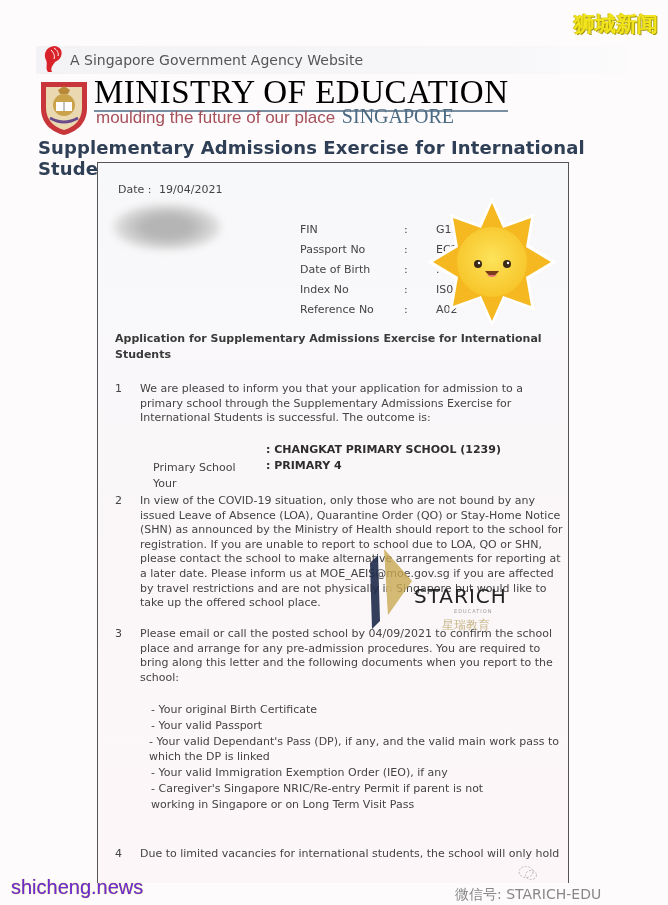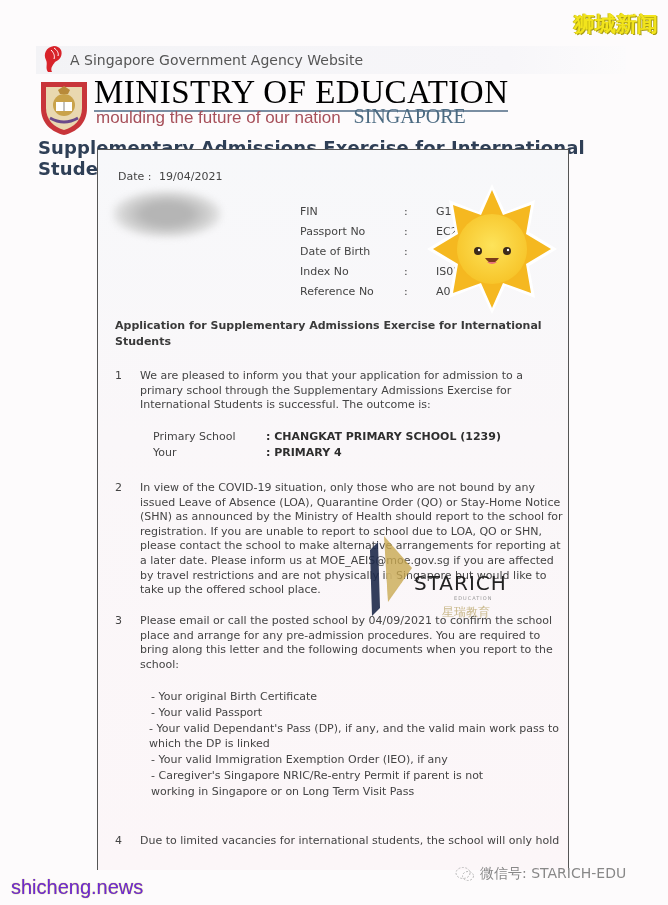--- a/index.html
+++ b/index.html
@@ -29,65 +29,65 @@
     position: absolute; left: 94px; top: 74px;
     font-family: "Liberation Serif", serif; font-size: 33px; color: #000000;
     letter-spacing: 0.5px; line-height: 36px;
     border-bottom: 2px solid #7a8ea2; padding-bottom: 0; text-align: center;
   }
   .moe-tagline {
     position: absolute; left: 96px; top: 106px; font-size: 17px; color: #a7505a;
     font-family: "Liberation Sans", sans-serif; line-height: 20px;
   }
   .moe-tagline .sg {
-    font-family: "Liberation Serif", serif; color: #4c6b82; font-size: 20px; margin-left: 8px;
+    font-family: "Liberation Serif", serif; color: #4c6b82; font-size: 20px; margin-left: 2px;
   }
   .page-heading {
     position: absolute; left: 38px; top: 137px; font-size: 18px; font-weight: bold;
     color: #2f3f56; letter-spacing: 0.1px;
   }
   .letter {
-    position: absolute; left: 97px; top: 149px; width: 470px; height: 720px;
+    position: absolute; left: 97px; top: 162px; width: 470px; height: 720px;
     border: 1px solid #555; border-bottom: none;
     background: linear-gradient(to bottom, #f7f8fa 0%, #faf7f9 40%, #fcf6f8 100%);
     font-size: 11px; color: #444; line-height: 14.6px;
   }
   .date-line { position: absolute; left: 20px; top: 20px; font-size: 11px; color: #444; }
   .blurred-name {
     position: absolute; left: 14px; top: 40px; width: 110px; height: 48px;
     background: radial-gradient(ellipse at center, #b5b5b5 30%, #d8d8d8 60%, rgba(240,240,240,0) 75%);
     filter: blur(3px); border-radius: 30px;
   }
   .id-table { position: absolute; left: 202px; top: 55px; }
-  .id-row { display: flex; height: 20px; align-items: flex-start; }
+  .id-row { display: flex; height: 20px; align-items: flex-end; }
   .id-label { width: 104px; }
   .id-colon { width: 14px; }
   .id-value { width: 40px; margin-left: 18px; }
   .sun-icon { position: absolute; left: 327px; top: 32px; width: 134px; height: 134px; }
   .app-heading {
     position: absolute; left: 17px; top: 168px; width: 440px;
     font-weight: bold; font-size: 11px; color: #3a3a3a; line-height: 15.5px;
   }
   .para { position: absolute; left: 17px; width: 448px; display: flex; }
   .para-num { width: 25px; flex: none; }
   .para-body { flex: 1; }
   .outcome { position: absolute; left: 55px; }
   .outcome-row { display: flex; height: 16px; }
-  .outcome-label { width: 113px; }
+  .outcome-label { width: 113px; margin-top: 18px; }
   .outcome-value { font-weight: bold; color: #2e2e2e; }
   .doc-list { position: absolute; left: 42px; width: 420px; }
   .doc-item { line-height: 15.8px; }
   .starich-logo { position: absolute; left: 264px; top: 378px; width: 160px; height: 100px; }
   .bottom-watermark {
     position: absolute; left: 11px; top: 876px; font-size: 20px; color: #6d28d9;
     font-family: "Liberation Sans", sans-serif; text-shadow: 0 0 1px #b3a812;
   }
   .wechat-tag {
     position: absolute; left: 455px; top: 865px; font-size: 14px; color: #888;
-    display: flex; align-items: center; gap: 5px;
+    display: flex; align-items: center; gap: 5px; flex-direction: column;
   }
 </style>
 </head>
 <body>
 
 <div class="top-watermark">狮城新闻</div>
 
 <div class="gov-band"></div>
 <svg class="lion-icon" viewBox="0 0 26 30">
   <path d="M14 2 C6 3 3 10 6 16 C8 20 5 24 8 28 L12 28 C10 24 13 21 15 18 C20 16 23 11 21 6 C19 3 17 2 14 2 Z" fill="#d8232a"></path>
@@ -100,21 +100,21 @@
   <path d="M3 4 L49 4 L49 30 C49 46 38 54 26 57 C14 54 3 46 3 30 Z" fill="#c8353a"></path>
   <path d="M8 9 L44 9 L44 30 C44 42 36 49 26 52 C16 49 8 42 8 30 Z" fill="#e9d8b0"></path>
   <circle cx="26" cy="27" r="11" fill="#c9a24a"></circle>
   <rect x="18" y="24" width="16" height="9" fill="#fff"></rect>
   <line x1="26" y1="24" x2="26" y2="33" stroke="#666" stroke-width="0.8"></line>
   <path d="M20 12 L26 8 L32 12 L30 16 L22 16 Z" fill="#b88a3a"></path>
   <path d="M12 40 Q26 48 40 40" stroke="#6a4a8a" stroke-width="3" fill="none"></path>
 </svg>
 <div class="moe-title">MINISTRY OF EDUCATION</div>
 <div class="moe-tagline">
-  <span>moulding the future of our nation</span>
+  <span>moulding the future of our place</span>
   <span class="sg">SINGAPORE</span>
 </div>
 <div class="page-heading">Supplementary Admissions Exercise for International Students</div>
 
 <div class="letter">
   <div class="date-line">
     <span>Date :</span>
     <span style="margin-left:4px">19/04/2021</span>
   </div>
   <div class="blurred-name"></div>

